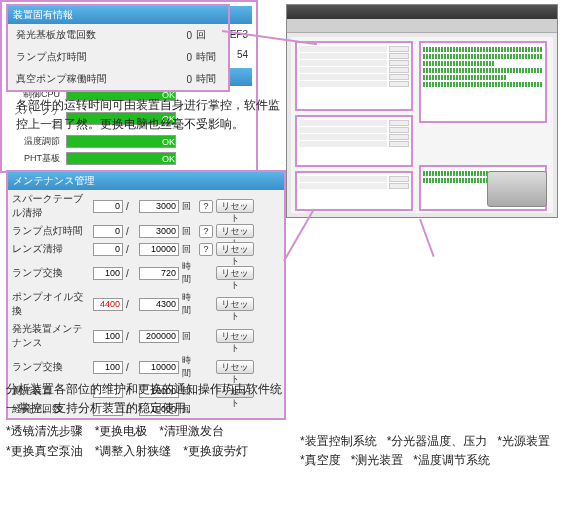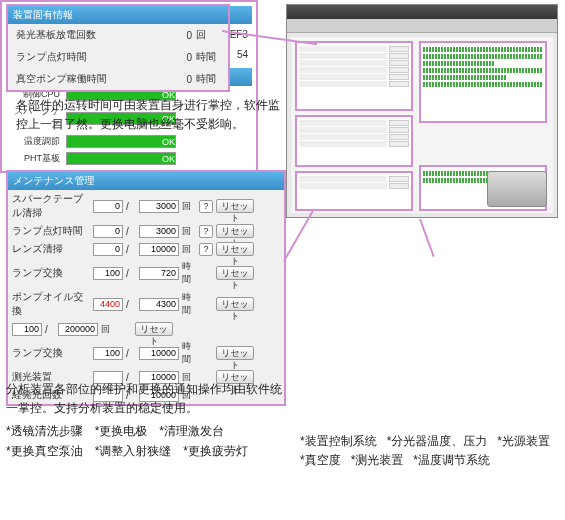--- a/index.html
+++ b/index.html
@@ -128,20 +128,21 @@
       <div class="row">
         <span class="lbl">ポンプオイル交換</span>
         <input class="n red" value="4400" style="">
         <span class="sl">/</span>
         <input class="m" value="4300" style="">
         <span class="u">時間</span>
         <span class="q" style="visibility:hidden"></span>
         <span class="btn">リセット</span>
       </div>
       <div class="row">
+        <span class="lbl">発光装置メンテナンス</span>
         <input class="n" value="100" style="">
         <span class="sl">/</span>
         <input class="m" value="200000" style="">
         <span class="u">回</span>
         <span class="q" style="visibility:hidden"></span>
         <span class="btn">リセット</span>
       </div>
       <div class="row">
         <span class="lbl">ランプ交換</span>
         <input class="n" value="100" style="">

